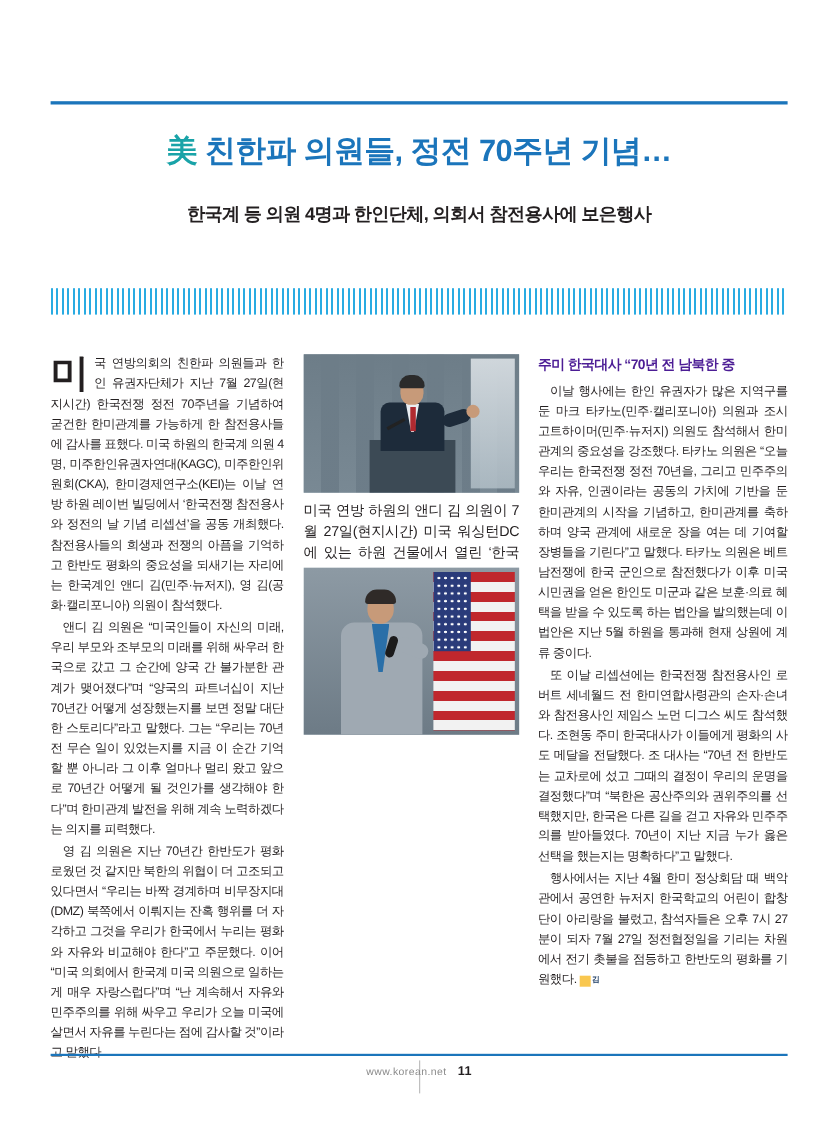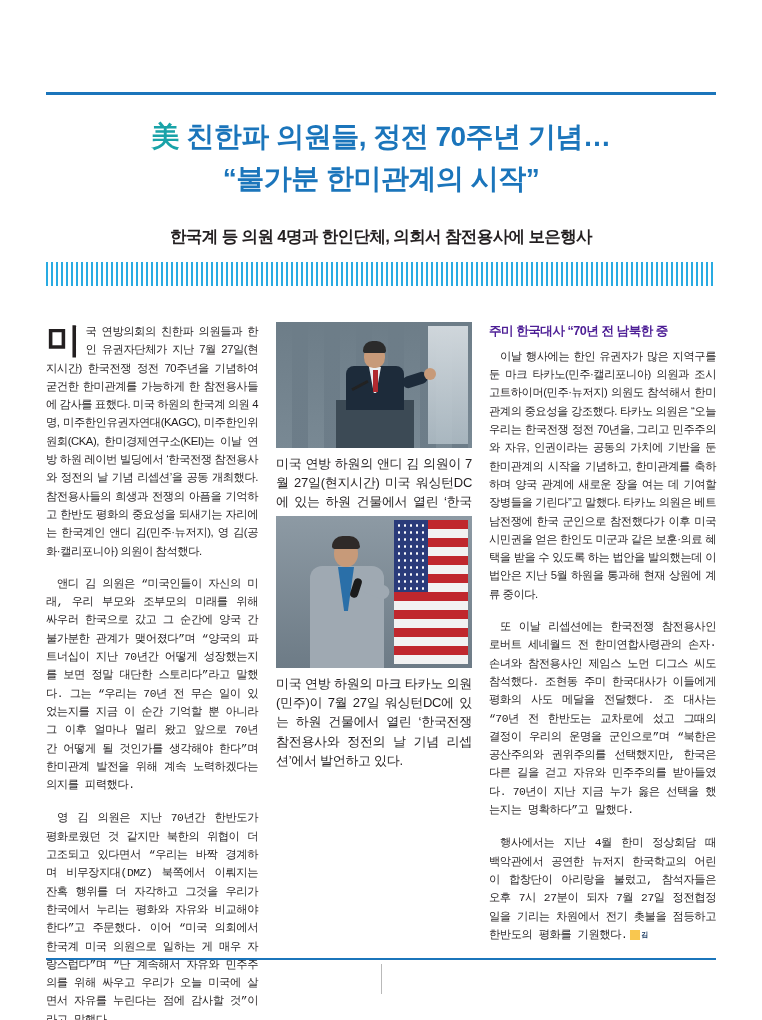--- a/index.html
+++ b/index.html
@@ -86,21 +86,21 @@
     font-size: 11.3px;
     line-height: 1.62;
     letter-spacing: -0.45px;
     text-align: justify;
     color: #231f20;
   }
   .col p {
     margin: 0 0 0 0;
     text-indent: 11px;
   }
-  .col p + p { margin-top: 15px; font-family: Liberation Mono, monospace; }
+  .col p + p { margin-top: 2px; }
 
   #col-left  { left: 46px;  top: 322px; width: 212px; }
   #col-right { left: 489px; top: 322px; width: 227px; }
 
   
   .dropcap-para {
     text-indent: 0 !important;
     position: relative;
   }
   .dropcap {
@@ -294,21 +294,20 @@
 </style>
 </head>
 <body>
 
 <div class="page">
 
   <div class="top-rule"></div>
 
   <div class="headline-wrap">
     <div class="headline-1"><span class="accent">美</span><span> 친한파 의원들, 정전 70주년 기념…</span></div>
-    <div class="headline-2">“불가분 한미관계의 시작”</div>
     <div class="subhead">한국계 등 의원 4명과 한인단체, 의회서 참전용사에 보은행사</div>
   </div>
 
   <div class="hatch-band"></div>
 
   <div class="col" id="col-left">
     <p class="dropcap-para"><span class="dropcap">미</span><span>국 연방의회의 친한파 의원들과 한인 유권자단체가 지난 7월 27일(현지시간) 한국전쟁 정전 70주년을 기념하여 굳건한 한미관계를 가능하게 한 참전용사들에 감사를 표했다. 미국 하원의 한국계 의원 4명, 미주한인유권자연대(KAGC), 미주한인위원회(CKA), 한미경제연구소(KEI)는 이날 연방 하원 레이번 빌딩에서 ‘한국전쟁 참전용사와 정전의 날 기념 리셉션’을 공동 개최했다. 참전용사들의 희생과 전쟁의 아픔을 기억하고 한반도 평화의 중요성을 되새기는 자리에는 한국계인 앤디 김(민주·뉴저지), 영 김(공화·캘리포니아) 의원이 참석했다.</span></p>
     <p>앤디 김 의원은 “미국인들이 자신의 미래, 우리 부모와 조부모의 미래를 위해 싸우러 한국으로 갔고 그 순간에 양국 간 불가분한 관계가 맺어졌다”며 “양국의 파트너십이 지난 70년간 어떻게 성장했는지를 보면 정말 대단한 스토리다”라고 말했다. 그는 “우리는 70년 전 무슨 일이 있었는지를 지금 이 순간 기억할 뿐 아니라 그 이후 얼마나 멀리 왔고 앞으로 70년간 어떻게 될 것인가를 생각해야 한다”며 한미관계 발전을 위해 계속 노력하겠다는 의지를 피력했다.</p>
     <p>영 김 의원은 지난 70년간 한반도가 평화로웠던 것 같지만 북한의 위협이 더 고조되고 있다면서 “우리는 바짝 경계하며 비무장지대(DMZ) 북쪽에서 이뤄지는 잔혹 행위를 더 자각하고 그것을 우리가 한국에서 누리는 평화와 자유와 비교해야 한다”고 주문했다. 이어 “미국 의회에서 한국계 미국 의원으로 일하는 게 매우 자랑스럽다”며 “난 계속해서 자유와 민주주의를 위해 싸우고 우리가 오늘 미국에 살면서 자유를 누린다는 점에 감사할 것”이라고 말했다.</p>
   </div>
@@ -334,27 +333,29 @@
       <div class="p2-flag-canton"></div>
       <div class="p2-flag-stars"></div>
     </div>
     <div class="p2-body"></div>
     <div class="p2-shirt"></div>
     <div class="p2-head"></div>
     <div class="p2-hair"></div>
     <div class="p2-arm"></div>
     <div class="p2-mic"></div>
   </div>
-  <div class="cap" id="cap2">미국 연방 하원의 마크 타카노 의원(민주)이 7월 27일 워싱턴DC에 있는 하원 건물에서 열린 ‘한국전쟁 참전용사와 정전의 날 기념 리셉션’에서 발언하고 있다.</div>
 
   <div class="col" id="col-right">
     <div class="sub-head-blue">
       <div>주미 한국대사 “70년 전 남북한 중</div>
     </div>
     <p>이날 행사에는 한인 유권자가 많은 지역구를 둔 마크 타카노(민주·캘리포니아) 의원과 조시 고트하이머(민주·뉴저지) 의원도 참석해서 한미관계의 중요성을 강조했다. 타카노 의원은 “오늘 우리는 한국전쟁 정전 70년을, 그리고 민주주의와 자유, 인권이라는 공동의 가치에 기반을 둔 한미관계의 시작을 기념하고, 한미관계를 축하하며 양국 관계에 새로운 장을 여는 데 기여할 장병들을 기린다”고 말했다. 타카노 의원은 베트남전쟁에 한국 군인으로 참전했다가 이후 미국 시민권을 얻은 한인도 미군과 같은 보훈·의료 혜택을 받을 수 있도록 하는 법안을 발의했는데 이 법안은 지난 5월 하원을 통과해 현재 상원에 계류 중이다.</p>
-    <p>또 이날 리셉션에는 한국전쟁 참전용사인 로버트 세네월드 전 한미연합사령관의 손자·손녀와 참전용사인 제임스 노먼 디그스 씨도 참석했다. 조현동 주미 한국대사가 이들에게 평화의 사도 메달을 전달했다. 조 대사는 “70년 전 한반도는 교차로에 섰고 그때의 결정이 우리의 운명을 군인으로”며 “북한은 공산주의와 권위주의를 선택했지만, 한국은 다른 길을 걷고 자유와 민주주의를 받아들였다. 70년이 지난 지금 누가 옳은 선택을 했는지는 명확하다”고 말했다.</p>
+    <p>또 이날 리셉션에는 한국전쟁 참전용사인 로버트 세네월드 전 한미연합사령관의 손자·손녀와 참전용사인 제임스 노먼 디그스 씨도 참석했다. 조현동 주미 한국대사가 이들에게 평화의 사도 메달을 전달했다. 조 대사는 “70년 전 한반도는 교차로에 섰고 그때의 결정이 우리의 운명을 결정했다”며 “북한은 공산주의와 권위주의를 선택했지만, 한국은 다른 길을 걷고 자유와 민주주의를 받아들였다. 70년이 지난 지금 누가 옳은 선택을 했는지는 명확하다”고 말했다.</p>
     <p><span>행사에서는 지난 4월 한미 정상회담 때 백악관에서 공연한 뉴저지 한국학교의 어린이 합창단이 아리랑을 불렀고, 참석자들은 오후 7시 27분이 되자 7월 27일 정전협정일을 기리는 차원에서 전기 촛불을 점등하고 한반도의 평화를 기원했다.</span><span class="end-mark">김</span></p>
   </div>
 
   <div class="footer-rule"></div>
   <div class="footer-divider"></div>
+  <div class="footer">
+    <span>www.korean.net</span><span class="pagenum">11</span>
+  </div>
 
 </div>
 
 </body></html>

